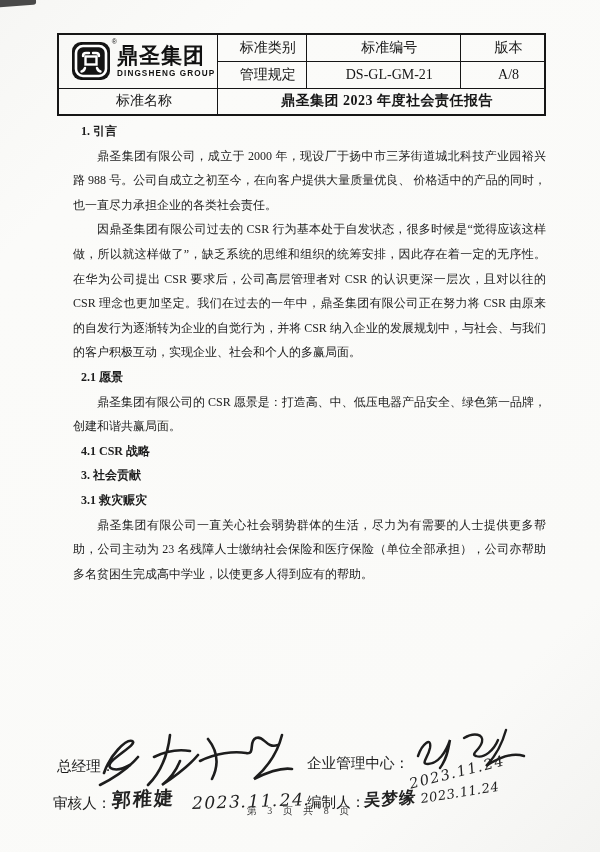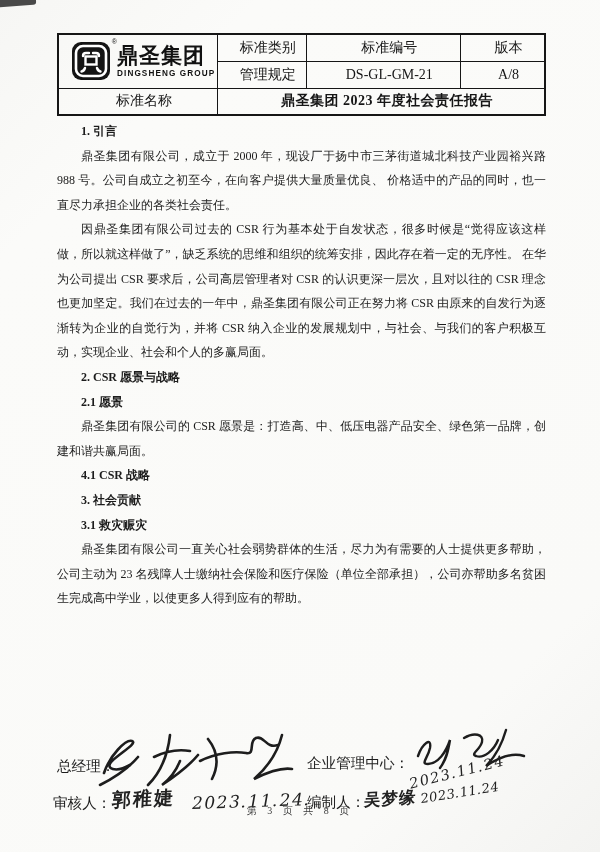--- a/index.html
+++ b/index.html
@@ -46,21 +46,21 @@
     font-weight: 700; font-size: 8.2px; letter-spacing: 1.1px; color: #111; margin-top: 4px;
   }
   .doc-title-cell { font-weight: bold; font-size: 14.6px; letter-spacing: .5px; }
   
   .doc {
     position: absolute; left: 57px; top: 119px; width: 489px;
     font-size: 12px; line-height: 24.6px; color: #1c1c1c;
     text-align: justify;
   }
   .doc .h { font-weight: bold; text-indent: 2em; }
-  .doc .p { text-indent: 2em; }
+  .doc .p { text-indent: 2em; margin-left: 16px; }
   
   .sig-label { position: absolute; font-size: 14.6px; color: #1c1c1c; white-space: nowrap; }
   .sig-svg { position: absolute; pointer-events: none; }
   .hand {
     position: absolute; color: #222; white-space: nowrap;
     font-family: "DejaVu Serif", serif;
   }
   .hand-name-auditor { font-size: 19px; font-weight: 700; transform: rotate(-3deg) skewX(-6deg); letter-spacing: 2px; }
   .hand-date-auditor { font-size: 17px; transform: rotate(-2deg) skewX(-12deg); letter-spacing: 1.5px; }
   .hand-name-compiler { font-size: 16.5px; font-weight: 700; transform: rotate(-3deg) skewX(-5deg); letter-spacing: 1px; }
@@ -121,21 +121,20 @@
         <td class="doc-title-cell" colspan="3">鼎圣集团 2023 年度社会责任报告</td>
       </tr>
     </tbody>
       </table>
   </div>
 
   <div class="doc">
     <div class="h">1. 引言</div>
     <div class="p">鼎圣集团有限公司，成立于 2000 年，现设厂于扬中市三茅街道城北科技产业园裕兴路 988 号。公司自成立之初至今，在向客户提供大量质量优良、 价格适中的产品的同时，也一直尽力承担企业的各类社会责任。</div>
     <div class="p">因鼎圣集团有限公司过去的 CSR 行为基本处于自发状态，很多时候是“觉得应该这样做，所以就这样做了”，缺乏系统的思维和组织的统筹安排，因此存在着一定的无序性。 在华为公司提出 CSR 要求后，公司高层管理者对 CSR 的认识更深一层次，且对以往的 CSR 理念也更加坚定。我们在过去的一年中，鼎圣集团有限公司正在努力将 CSR 由原来的自发行为逐渐转为企业的自觉行为，并将 CSR 纳入企业的发展规划中，与社会、与我们的客户积极互动，实现企业、社会和个人的多赢局面。</div>
-    <div class="h">2. CSR 愿景与战略</div>
     <div class="h">2.1 愿景</div>
     <div class="p">鼎圣集团有限公司的 CSR 愿景是：打造高、中、低压电器产品安全、绿色第一品牌，创建和谐共赢局面。</div>
     <div class="h">4.1 CSR 战略</div>
     <div class="h">3. 社会贡献</div>
     <div class="h">3.1 救灾赈灾</div>
     <div class="p">鼎圣集团有限公司一直关心社会弱势群体的生活，尽力为有需要的人士提供更多帮助，公司主动为 23 名残障人士缴纳社会保险和医疗保险（单位全部承担），公司亦帮助多名贫困生完成高中学业，以使更多人得到应有的帮助。</div>
   </div>
 
   <span class="sig-label" style="left:57px; top:757px;">总经理：</span>
   <svg class="sig-svg" style="left:96px; top:729px;" width="200" height="64" viewBox="0 0 200 64">

